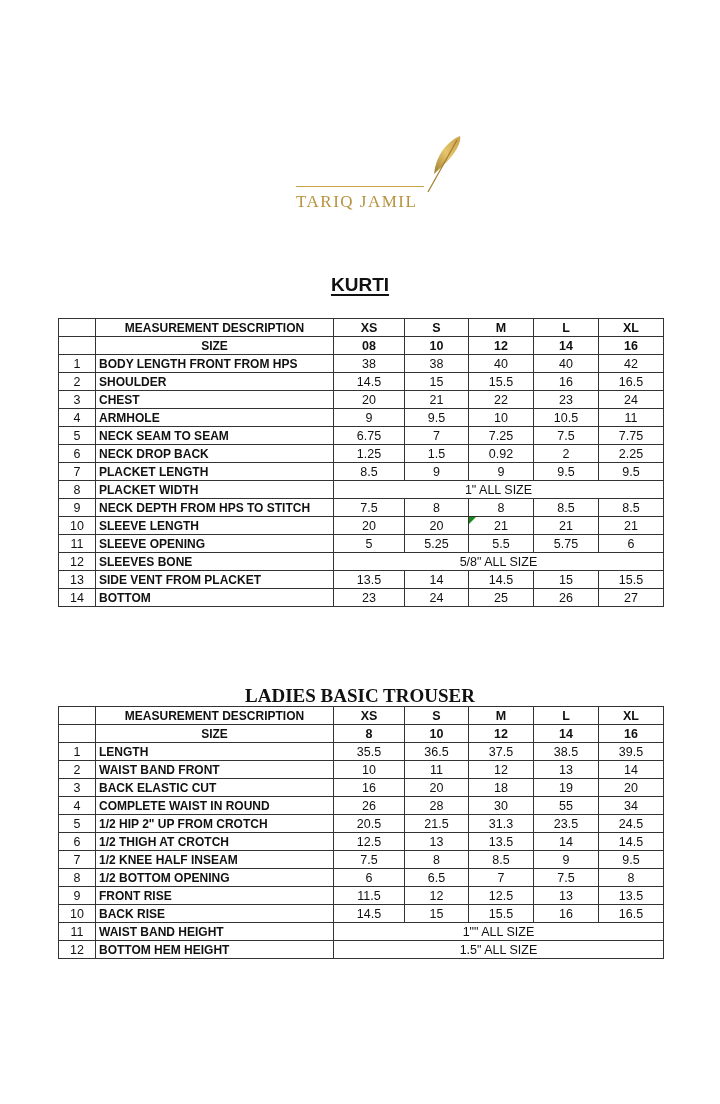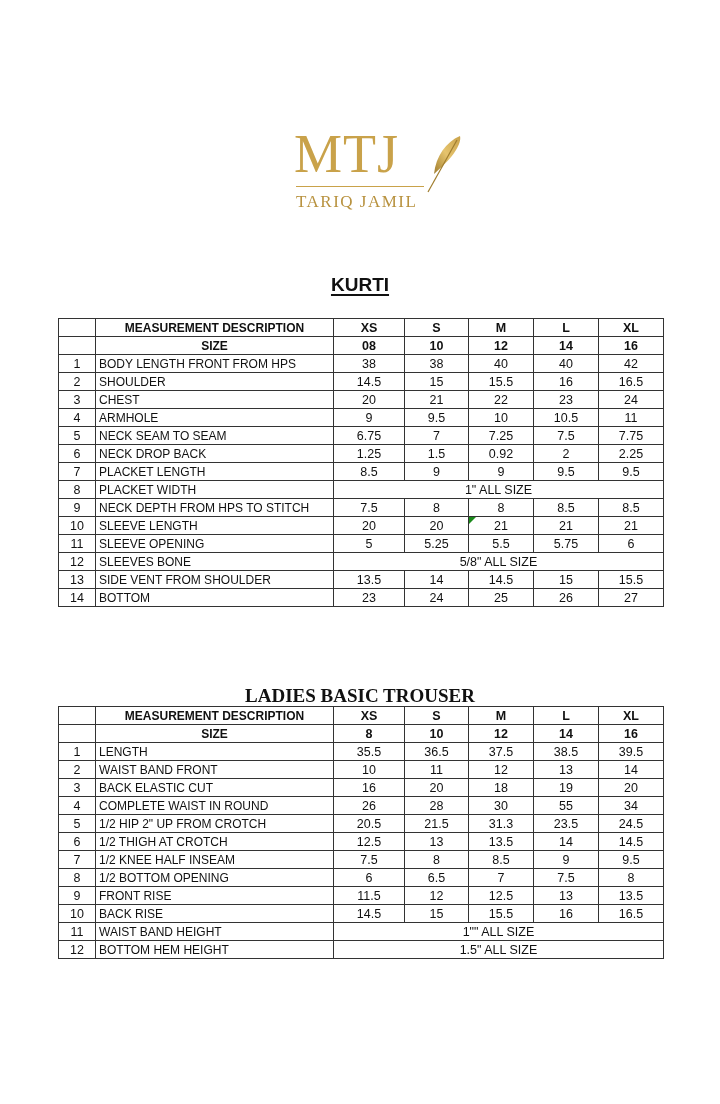--- a/index.html
+++ b/index.html
@@ -16,36 +16,35 @@
   .section-title { position: absolute; left: 0; width: 720px; text-align: center; font-weight: bold;
                    font-size: 19px; color: #111; }
   .title-kurti { top: 274px; }
   .title-kurti span { text-decoration: underline; text-decoration-thickness: 2px; text-underline-offset: 3px; }
   .title-trouser { top: 685px; font-family: Liberation Serif, serif; }
 
   table.sizes { position: absolute; left: 58px; border-collapse: collapse; table-layout: fixed;
                 width: 605px; font-size: 12.5px; padding-left: 24px; }
   table.sizes td { border: 1.3px solid #333; padding: 0; height: 17px; text-align: center;
                    white-space: nowrap; overflow: hidden; line-height: 16px; }
-  table.sizes td.desc { text-align: left; padding-left: 3px; font-size: 12px; }
+  table.sizes td.desc { text-align: left; padding-left: 3px; font-size: 12px; font-weight: bold; }
   table.sizes tr.hdr td { font-weight: bold; }
   table.sizes tr.hdr td.desc { text-align: center; padding-left: 0; }
   .t-kurti { top: 318px; }
   .t-trouser { top: 706px; }
   col.c-no { width: 37px; } col.c-desc { width: 238px; } col.c-xs { width: 71px; }
   col.c-s { width: 64px; } col.c-m { width: 65px; } col.c-l { width: 65px; } col.c-xl { width: 65px; }
   .flag { position: relative; }
   .flag::before { content: ""; position: absolute; left: 0; top: 0; width: 0; height: 0;
                   border-top: 7px solid #1a8a1a; border-right: 7px solid transparent; }
 </style>
 </head>
 <body>
 
 <div class="logo">
-  <div class="logo-mark">MTJ</div>
   <svg class="logo-feather" viewBox="0 0 40 60">
     <defs>
       <linearGradient id="fg" x1="0" y1="1" x2="1" y2="0">
         <stop offset="0" stop-color="#a07d2e"></stop>
         <stop offset="0.5" stop-color="#e6c46e"></stop>
         <stop offset="1" stop-color="#c9a24a"></stop>
       </linearGradient>
     </defs>
     <path d="M36 2 C 22 8, 12 22, 10 40 C 16 34, 26 26, 32 16 C 35 11, 37 6, 36 2 Z" fill="url(#fg)"></path>
     <path d="M33 6 L 4 58" stroke="#a07d2e" stroke-width="1.2" fill="none"></path>
@@ -182,21 +181,21 @@
         <td>5.75</td>
         <td>6</td>
       </tr>
       <tr>
         <td>12</td>
         <td class="desc">SLEEVES BONE</td>
         <td colspan="5">5/8" ALL SIZE</td>
       </tr>
       <tr>
         <td>13</td>
-        <td class="desc">SIDE VENT FROM SHOULDER</td>
+        <td class="desc">SIDE VENT FROM PLACKET</td>
         <td>13.5</td>
         <td>14</td>
         <td>14.5</td>
         <td>15</td>
         <td>15.5</td>
       </tr>
       <tr>
         <td>14</td>
         <td class="desc">BOTTOM</td>
         <td>23</td>

